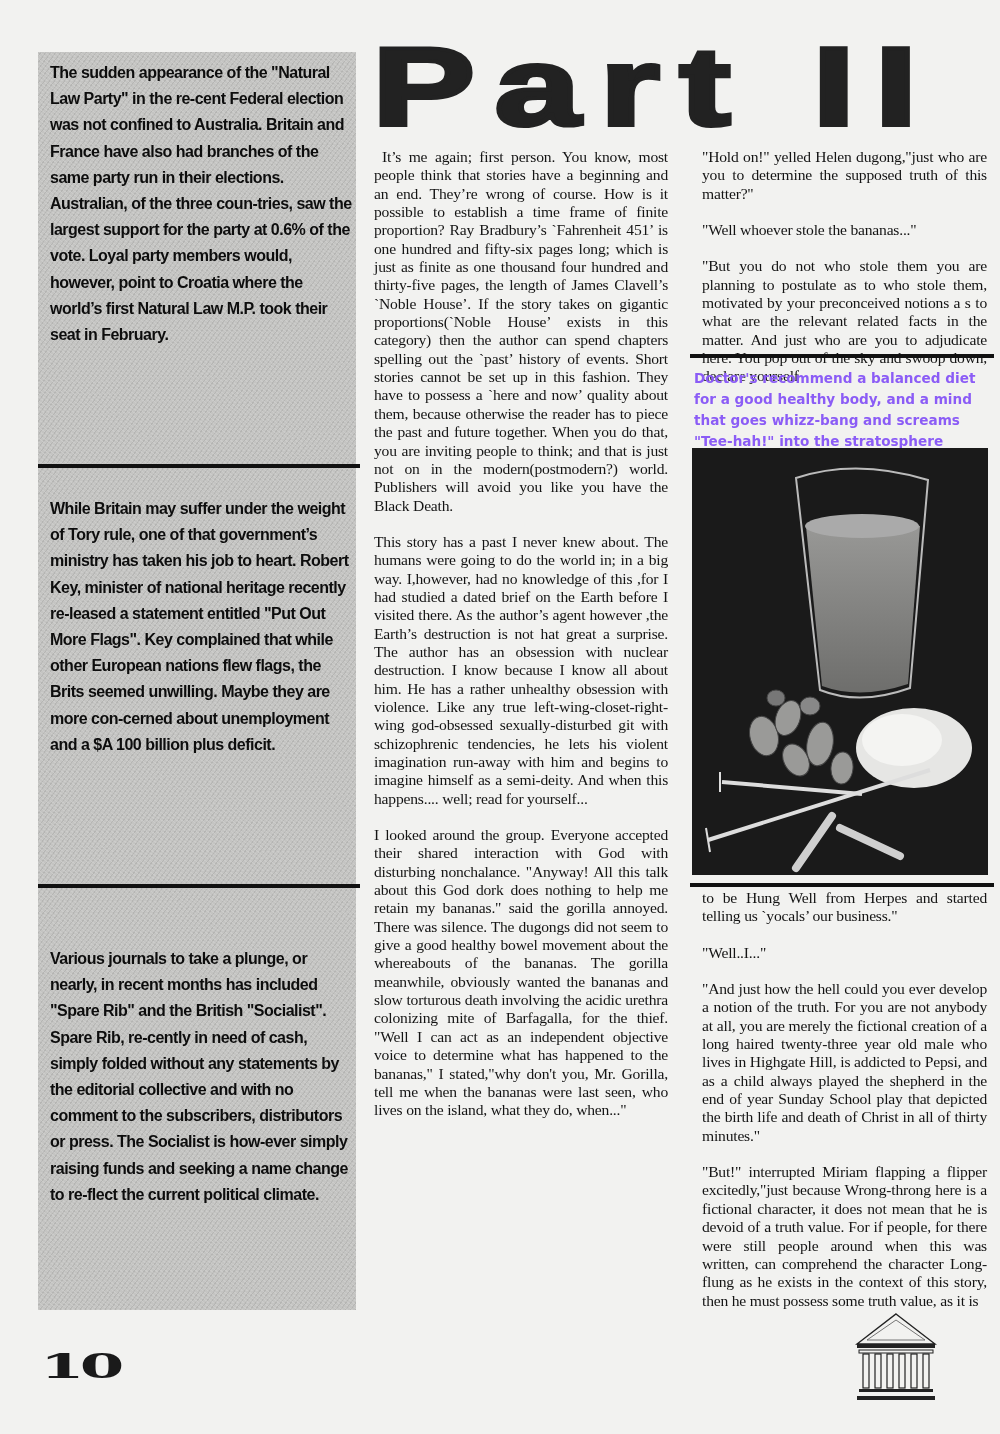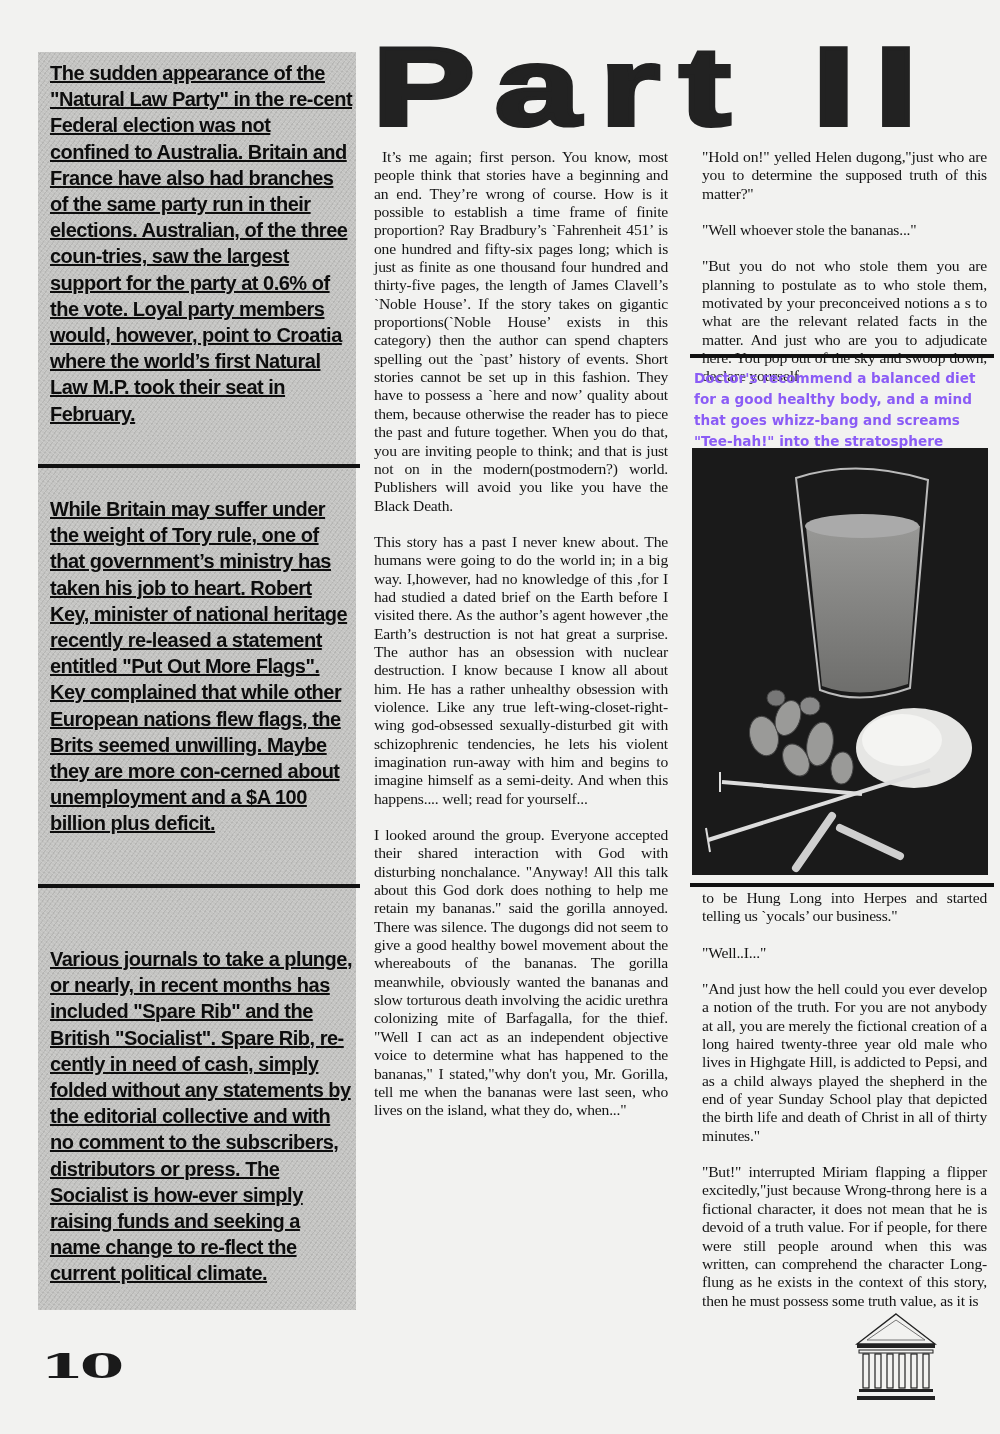--- a/index.html
+++ b/index.html
@@ -12,22 +12,22 @@
   .left-col {
     position: absolute; left: 38px; top: 52px; width: 318px; height: 1258px;
     background: #c4c4c2;
     background-image:
       repeating-linear-gradient(37deg, rgba(255,255,255,0.13) 0 1px, transparent 1px 3px),
       repeating-linear-gradient(-53deg, rgba(0,0,0,0.08) 0 1px, transparent 1px 4px);
   }
   .brief {
     position: absolute; left: 12px; width: 304px;
     font-family: "Liberation Sans", "DejaVu Sans", sans-serif;
-    font-weight: bold; font-size: 20px; line-height: 26.2px;
-    letter-spacing: -0.5px; color: #0d0d0d; text-decoration: underline;
+    font-weight: bold; font-size: 16px; line-height: 26.2px;
+    letter-spacing: -0.5px; color: #0d0d0d;
   }
   .brief-1 { top: 8px; }
   .brief-2 { top: 444px; }
   .brief-3 { top: 848px; margin-top: 46px; }
   .rule-left {
     position: absolute; left: 0; width: 322px; height: 4px; background: #111;
   }
   .rule-left.r1 { top: 412px; }
   .rule-left.r2 { top: 832px; }
 
@@ -155,21 +155,21 @@
     <g stroke="#cfcfcf" stroke-width="8" stroke-linecap="round">
       <line x1="140" y1="368" x2="104" y2="420"></line>
       <line x1="148" y1="380" x2="208" y2="408"></line>
     </g>
   </svg>
 </div>
 
 <div class="rule-right r2"></div>
 
 <div class="story right-bottom">
-  <p>to be Hung Long into Herpes and started telling us `yocals’ our business."</p>
+  <p>to be Hung Well from Herpes and started telling us `yocals’ our business."</p>
   <p>"Well..I..."</p>
   <p>"And just how the hell could you ever develop a notion of the truth.  For you are not anybody at all, you are merely the fictional creation of a long haired twenty-three year old male who lives in Highgate Hill, is addicted to Pepsi, and as a child always played the shepherd in the end of year Sunday School play that depicted the birth life and death of Christ in all of thirty minutes."</p>
   <p>"But!" interrupted Miriam flapping a flipper excitedly,"just because Wrong-throng here is a fictional character, it does not mean that he is devoid of a truth value. For if people, for there were still people around when this was written, can comprehend the character Long-flung as he exists in the context of this story, then he must possess some truth value, as it is</p>
 </div>
 
 <div class="page-number">10</div>
 
 <svg class="temple-icon" viewBox="0 0 82 92">
   <path d="M41 2 L80 32 L2 32 Z" fill="none" stroke="#222" stroke-width="1.4"></path>
   <path d="M41 8 L70 28 L12 28 Z" fill="none" stroke="#555" stroke-width="0.8"></path>

